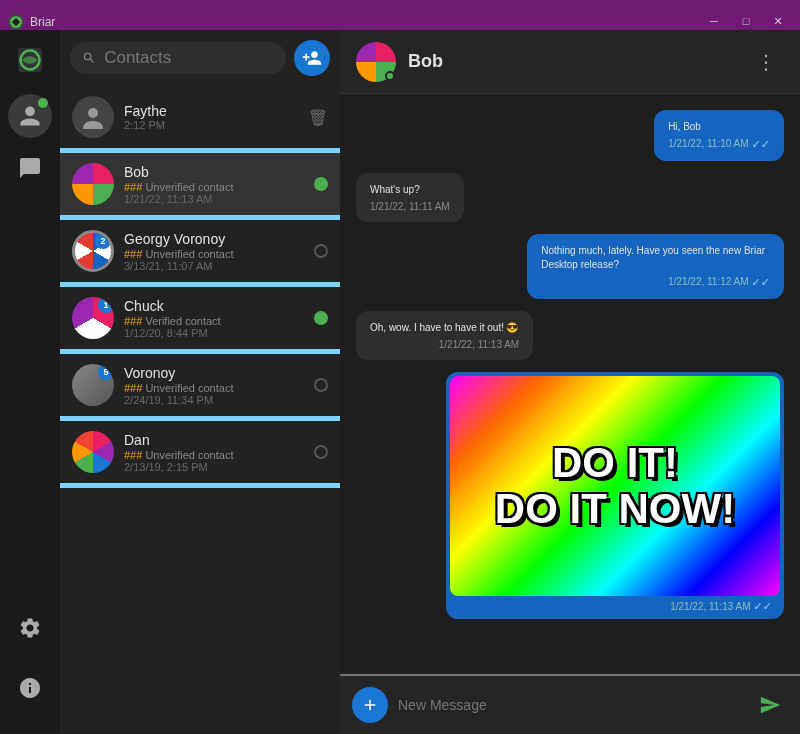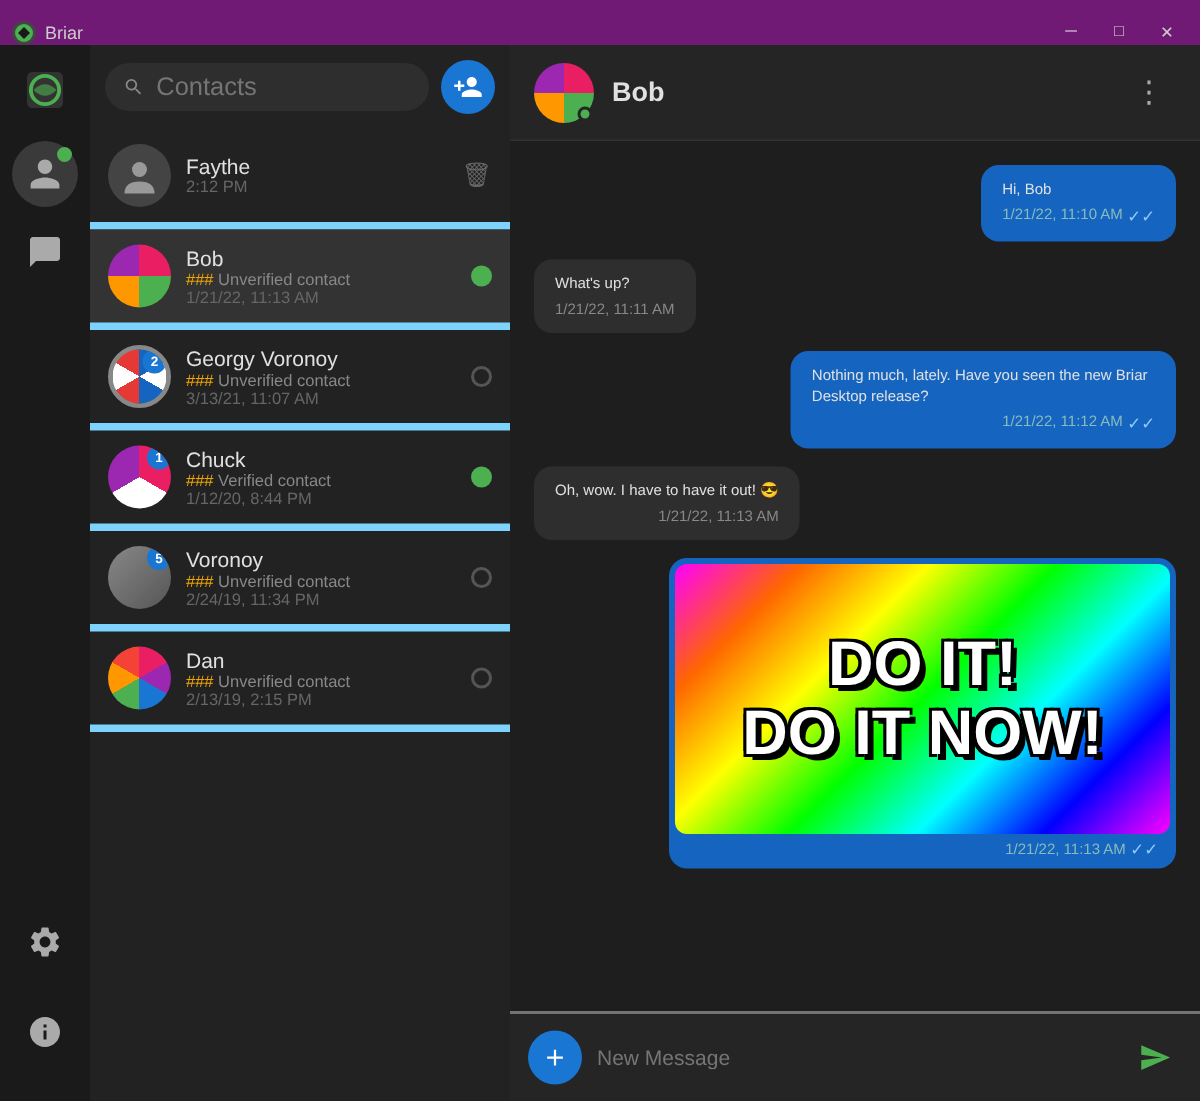--- a/index.html
+++ b/index.html
@@ -336,21 +336,21 @@
     .msg-image {
       align-self: flex-end;
       max-width: 340px;
       border-radius: 12px;
       overflow: hidden;
       background: #1565c0;
       padding: 4px;
     }
     .msg-image-inner {
       width: 330px;
-      height: 180px;
+      height: 220px;
       border-radius: 8px;
       position: relative;
       overflow: hidden;
       background: linear-gradient(135deg, #ff00ff, #ff6600, #ffff00, #00ff00, #00ffff, #0000ff, #ff00ff);
       padding-left: 30px;
     }
     .gif-text {
       position: absolute;
       top: 50%;
       left: 50%;

